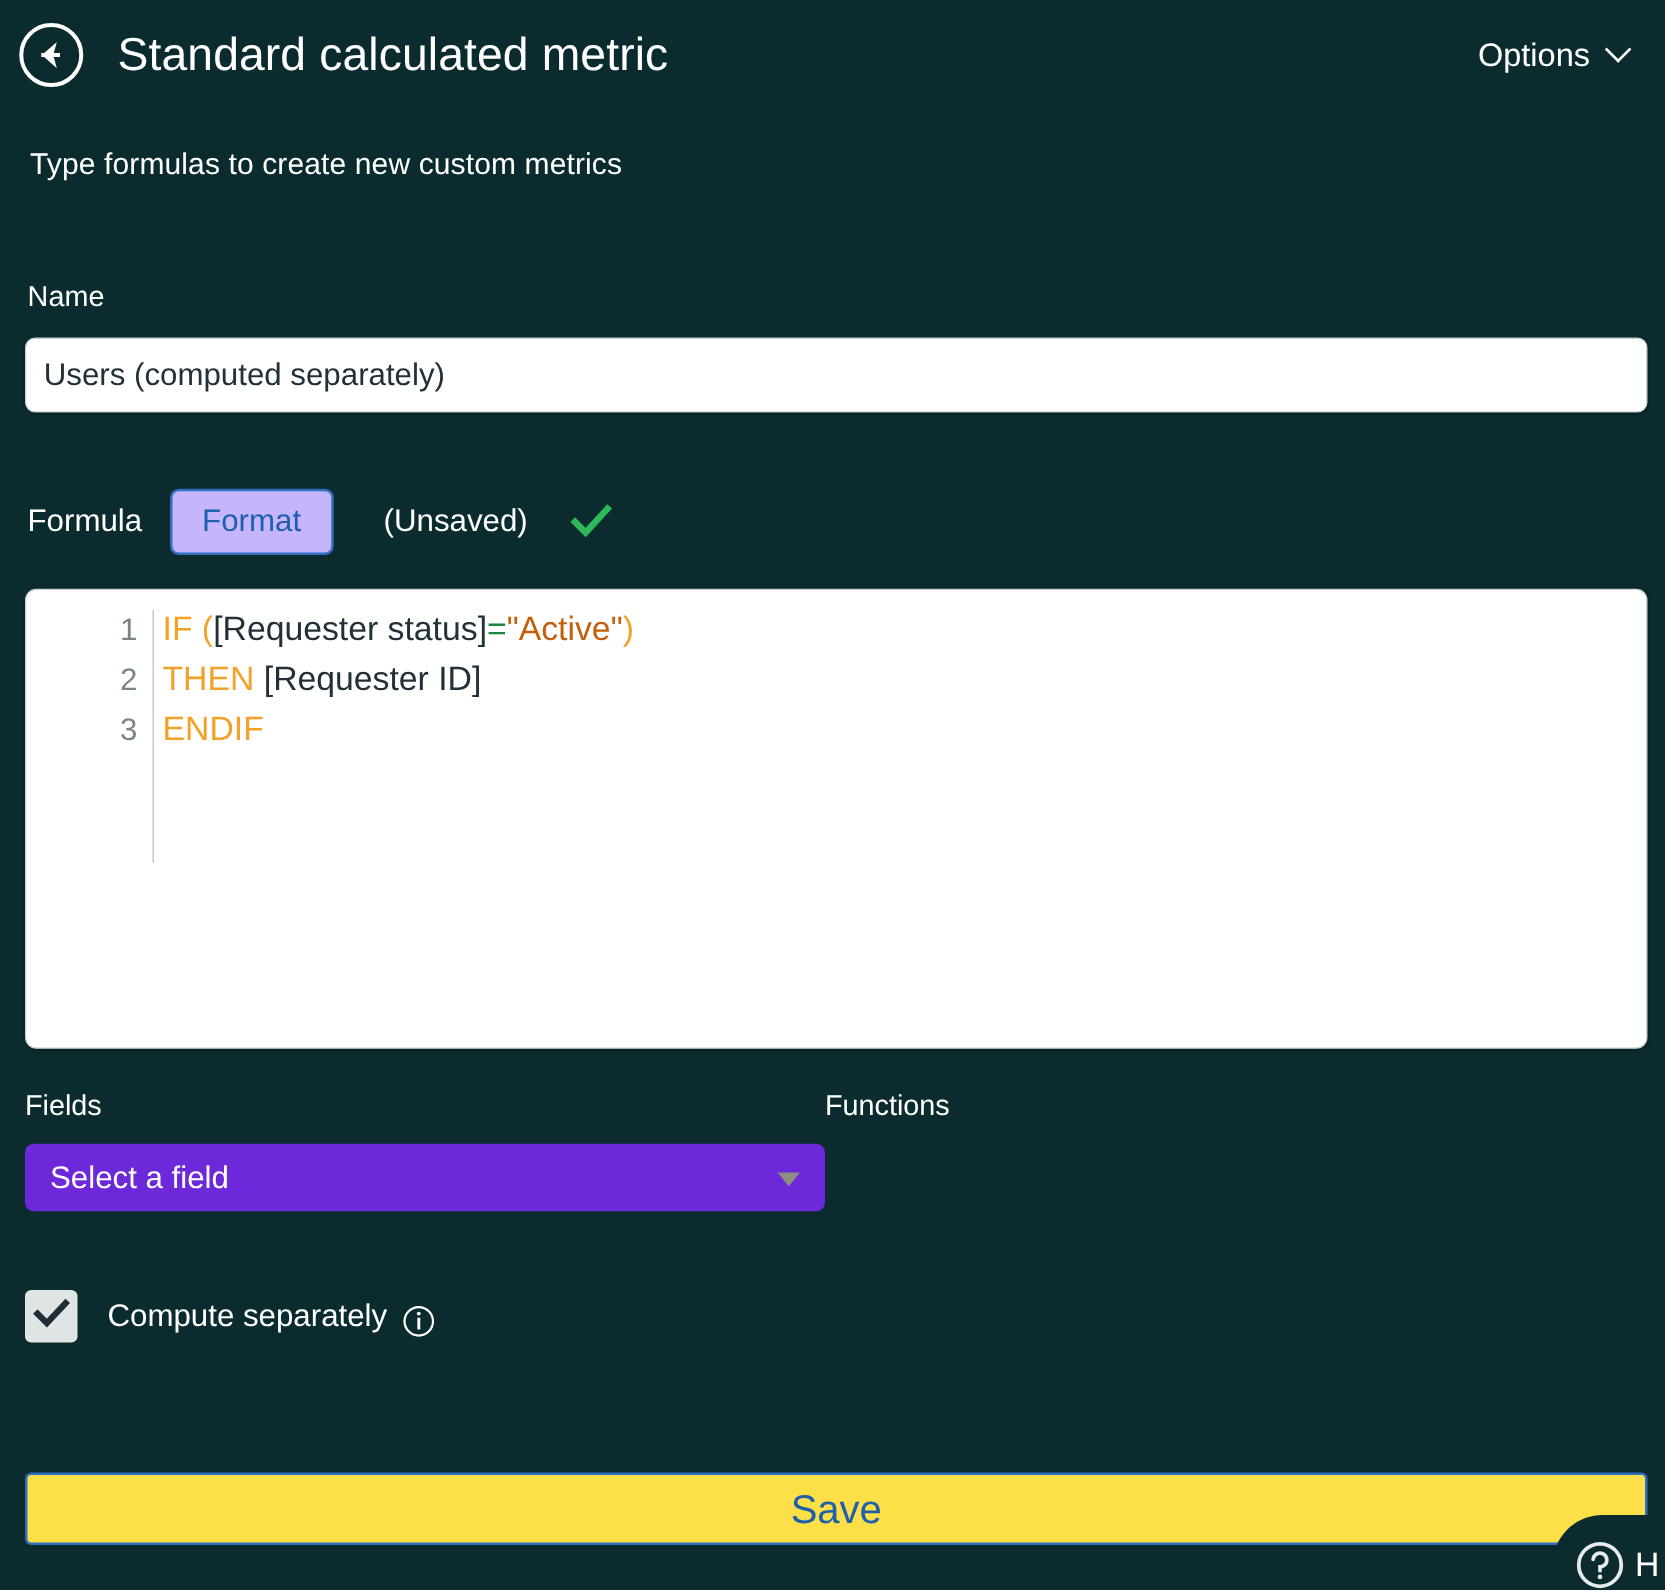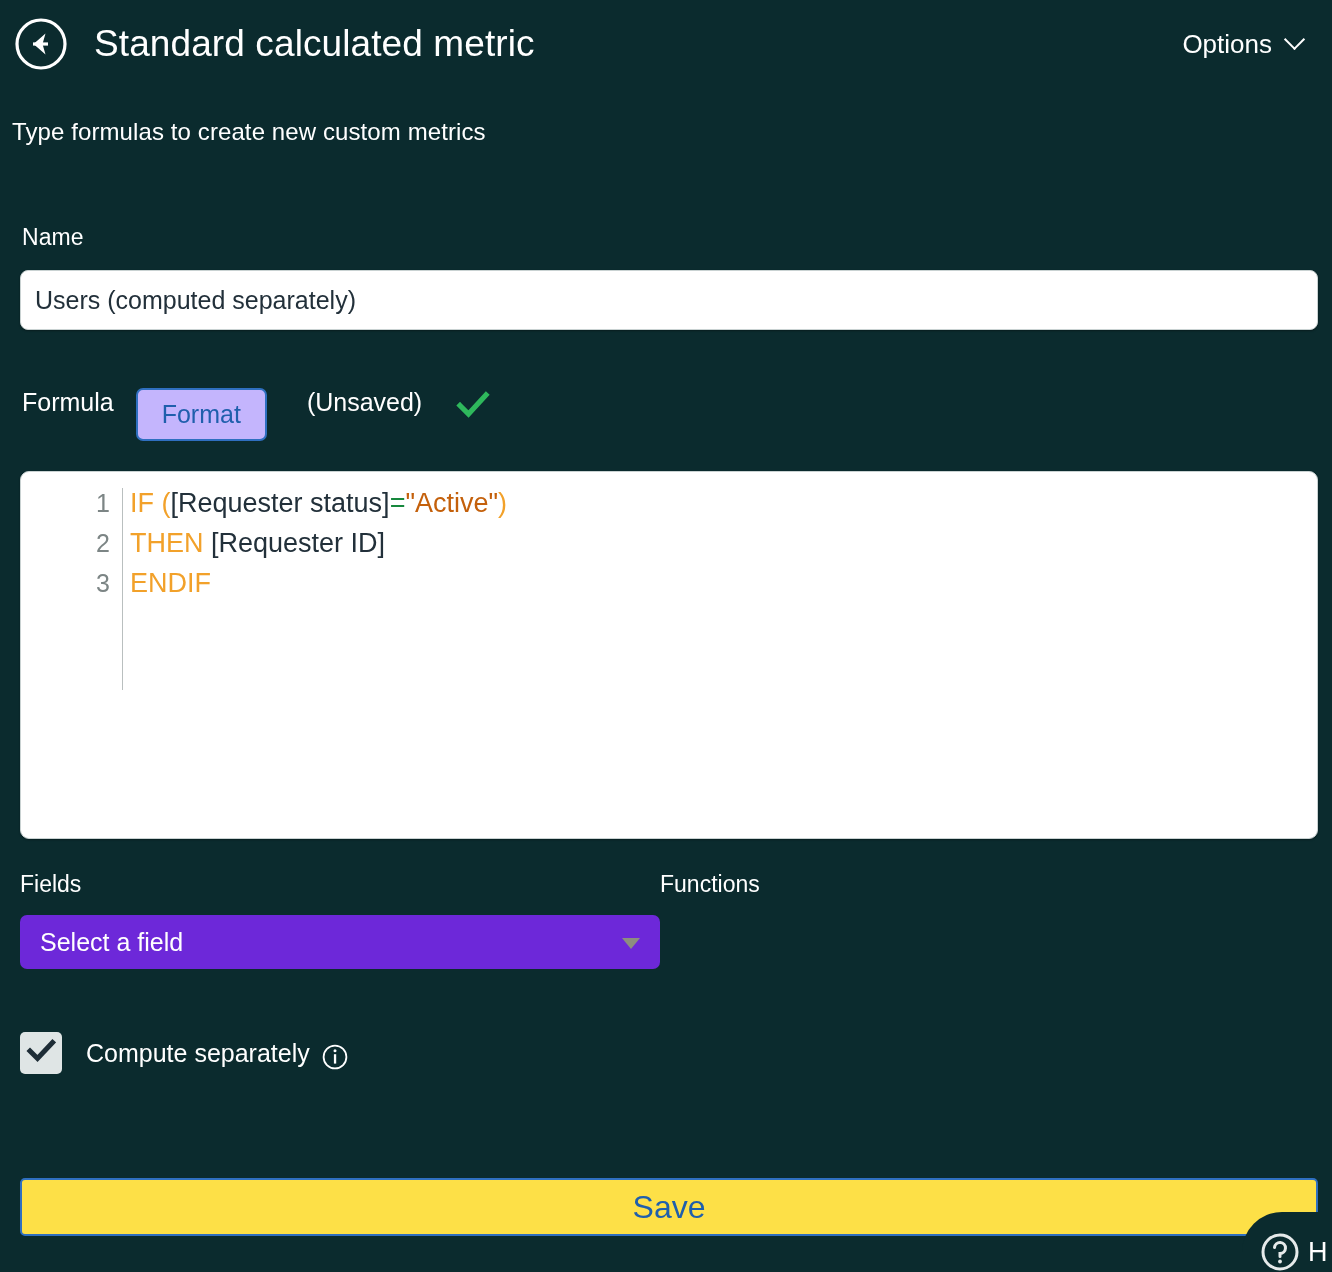--- a/index.html
+++ b/index.html
@@ -64,21 +64,21 @@
     width: 13px; height: 13px;
     border-right: 2.6px solid #ffffff;
     border-bottom: 2.6px solid #ffffff;
     transform: rotate(45deg);
   }
 
   
   .subtitle {
     font-size: 24px;
     color: #ffffff;
-    padding: 30px 0 0 12px;
+    padding: 30px 0 0 24px;
     letter-spacing: 0.1px;
   }
 
   
   .section-label {
     font-size: 23px;
     color: #ffffff;
     letter-spacing: 0.1px;
   }
   .name-label { padding: 78px 0 0 22px; }
@@ -95,21 +95,21 @@
     font-family: "Liberation Sans", sans-serif;
     font-size: 25px;
     padding: 0 14px;
     outline: none;
     box-shadow: 0 1px 2px rgba(0,0,0,0.35);
   }
 
   
   .tabs-row {
     display: flex;
-    align-items: flex-start;
+    align-items: center;
     margin: 58px 0 0 22px;
     height: 58px;
   }
   .tab-formula {
     font-size: 25px;
     color: #ffffff;
     cursor: pointer;
   }
   .tab-format {
     margin-left: 22px;

